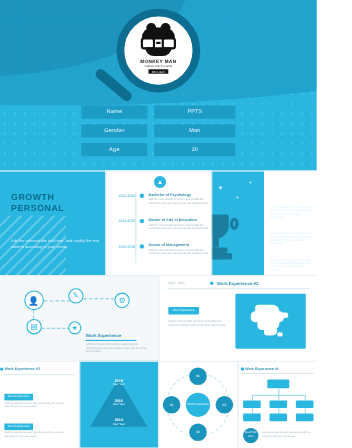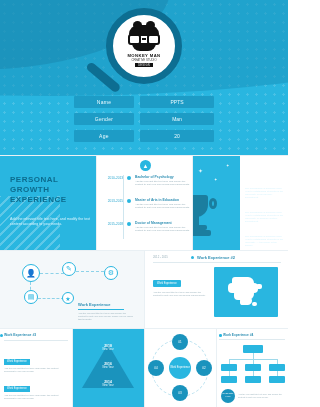--- a/index.html
+++ b/index.html
@@ -365,23 +365,22 @@
       <div class="info-row">
         <div class="info-key">Age</div>
         <div class="info-val">20</div>
       </div>
     </div>
   </div>
 
   <div class="s2">
     <div class="s2-stripes"></div>
     <div class="s2-title">
+      <div>GROWTH</div>
       <div>PERSONAL</div>
-      <div>GROWTH</div>
-      <div>EXPERIENCE</div>
     </div>
     <div class="s2-sub">Add the relevant title text here, and modify the text content according to your needs.</div>
   </div>
 
   <div class="s3">
     <div class="tl-icon">▲</div>
     <div class="tl-line"></div>
 
     <div class="tl-item" style="top:20px">
       <div class="tl-date">2010-2013</div>

